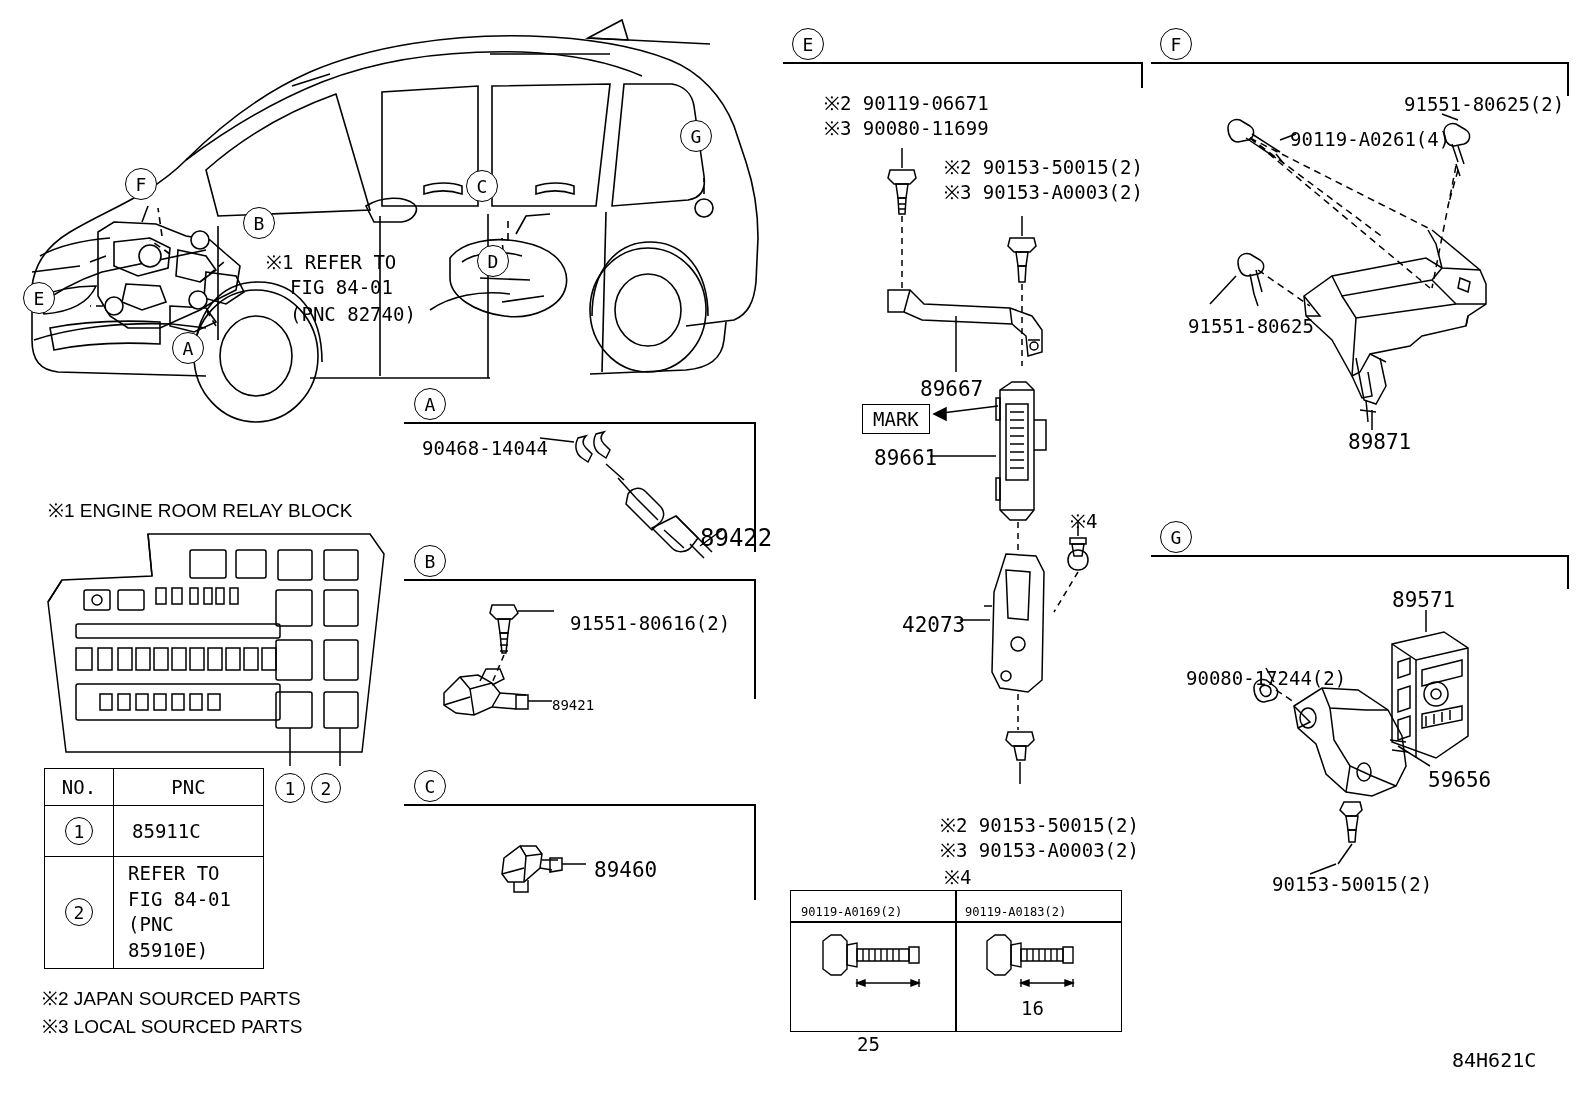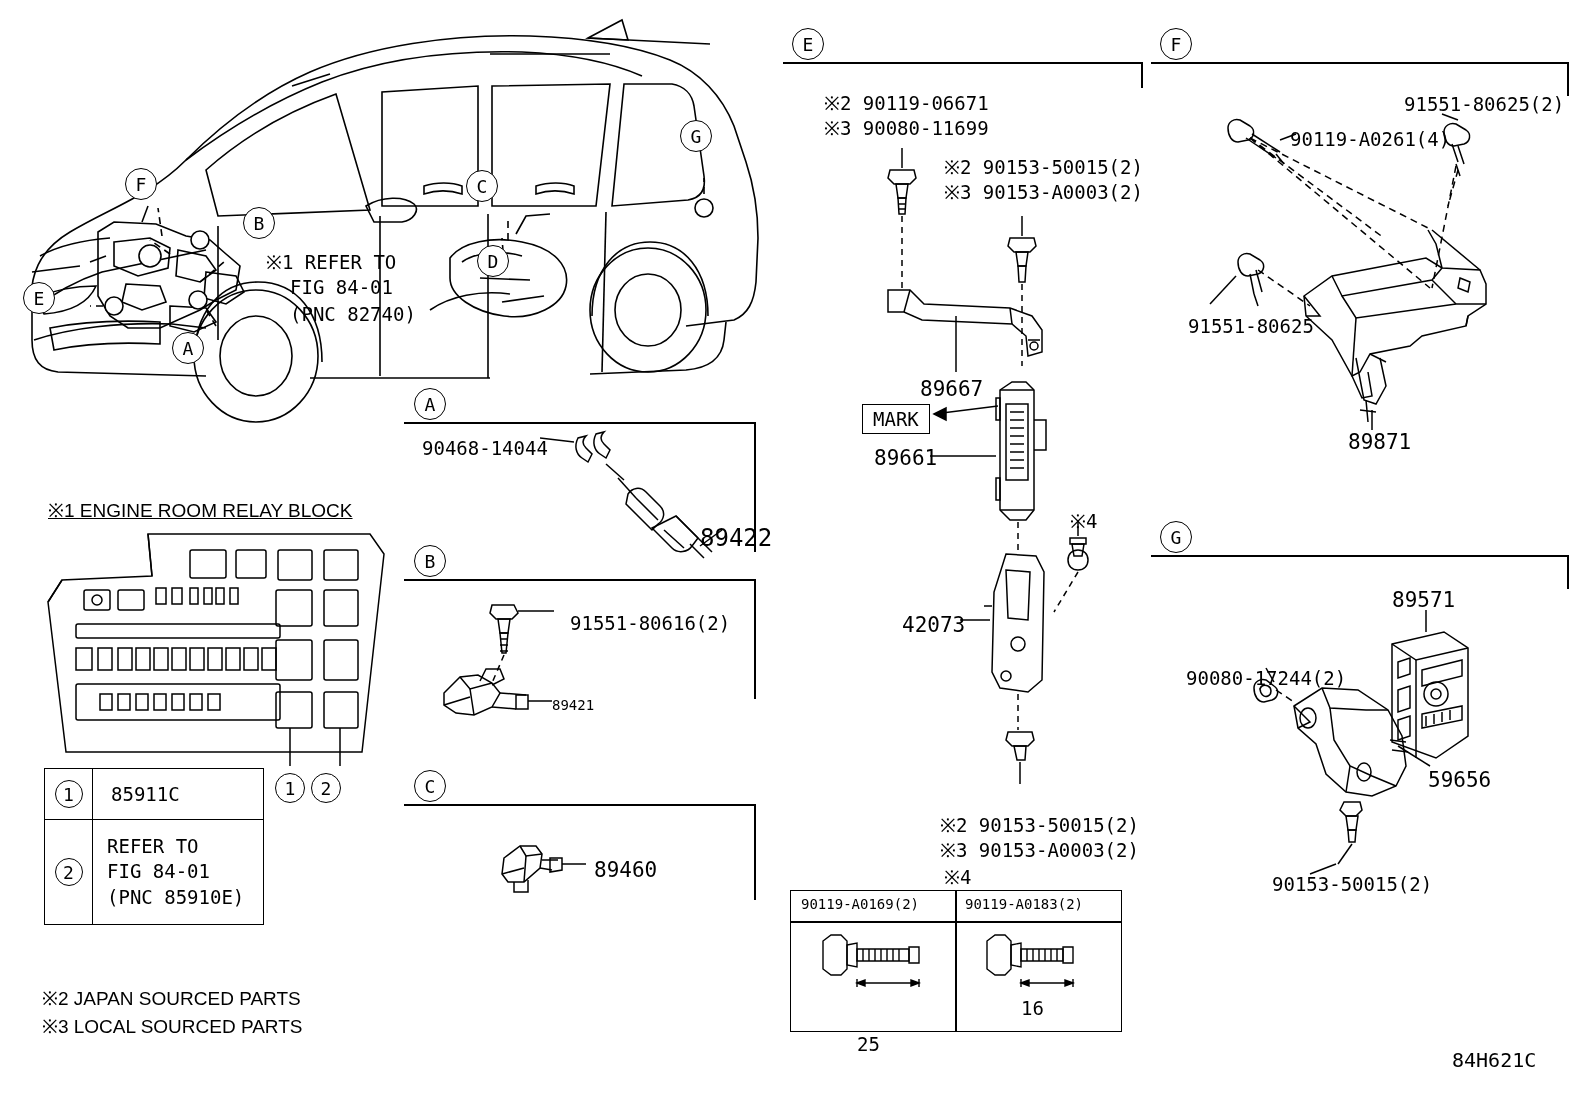--- a/index.html
+++ b/index.html
@@ -1,21 +1,21 @@
 <!DOCTYPE html>
 <html><head>
 <meta charset="utf-8">
 <style>
   html,body{margin:0;padding:0;background:#fff;}
   body{width:1592px;height:1099px;position:relative;font-family:"DejaVu Sans Mono",monospace;color:#000;overflow:hidden;}
   .abs{position:absolute;}
   svg{display:block;}
   .lbl{position:absolute;font-family:"DejaVu Sans Mono",monospace;font-size:19px;letter-spacing:0px;white-space:nowrap;color:#000;}
   .lbl.sans{font-family:"Liberation Sans",sans-serif;}
-  .lbl.sm{font-size:14px;}
+  .lbl.sm{font-size:12px;margin-top:9px;}
   .circ{position:absolute;border:1.6px solid #000;border-radius:50%;display:flex;align-items:center;justify-content:center;font-family:"DejaVu Sans Mono",monospace;font-size:18px;background:#fff;}
   .sec-line{position:absolute;background:#000;height:1.5px;}
   .vline{position:absolute;background:#000;width:1.5px;}
   .tbl{position:absolute;border-collapse:collapse;font-family:"DejaVu Sans Mono",monospace;font-size:19px;}
   .tbl td,.tbl th{border:1.5px solid #000;padding:4px 8px;text-align:center;font-weight:normal;}
 </style>
 </head>
 <body>
 
 <div class="abs" style="left:10px;top:10px;width:770px;height:420px;">
@@ -123,21 +123,21 @@
     <span>D</span>
   </div>
 <div class="circ" style="left:680px;top:120px;width:30px;height:30px;">
     <span>G</span>
   </div>
 
 <div class="lbl" style="left:266px;top:249px;">※1 REFER TO</div>
 <div class="lbl" style="left:290px;top:276px;">FIG 84-01</div>
 <div class="lbl" style="left:290px;top:303px;">(PNC 82740)</div>
 
-<div class="lbl sans" style="left:48px;top:497px;font-size:19px;text-decoration:underline;">※1 ENGINE ROOM RELAY BLOCK</div>
+<div class="lbl sans" style="left:48px;top:497px;font-size:19px;">※1 ENGINE ROOM RELAY BLOCK</div>
 
 <div class="abs" style="left:40px;top:528px;width:350px;height:240px;">
 <svg width="350" height="240" viewBox="0 0 350 240" fill="none" stroke="#000" stroke-width="1.5">
   <path d="M108 6 L330 6 L344 26 L322 224 L26 224 L8 74 L22 52 L112 48 Z"></path>
   <path d="M108 6 L112 48"></path>
   <path d="M22 52 L8 74"></path>
 
   <rect x="150" y="22" width="36" height="28" rx="2"></rect>
   <rect x="196" y="22" width="30" height="28" rx="2"></rect>
   <rect x="238" y="22" width="34" height="30" rx="2"></rect>
@@ -190,20 +190,24 @@
 <div class="circ" style="left:275px;top:773px;width:28px;height:28px;">
     <span>1</span>
   </div>
 <div class="circ" style="left:311px;top:773px;width:28px;height:28px;">
     <span>2</span>
   </div>
 
 <div class="abs" style="left:44px;top:768px;">
   <table class="tbl" style="position:relative;width:220px;">
     <tbody>
+        <tr>
+      <td style="width:52px;height:28px;">NO.</td>
+      <td>PNC</td>
+    </tr>
     <tr>
       <td style="height:42px;">
         <span class="circ" style="position:relative;display:inline-flex;width:26px;height:26px;border-radius:50%;">
               <span>1</span>
             </span>
       </td>
       <td style="text-align:left;padding-left:18px;">85911C</td>
     </tr>
     <tr>
       <td style="height:96px;">

